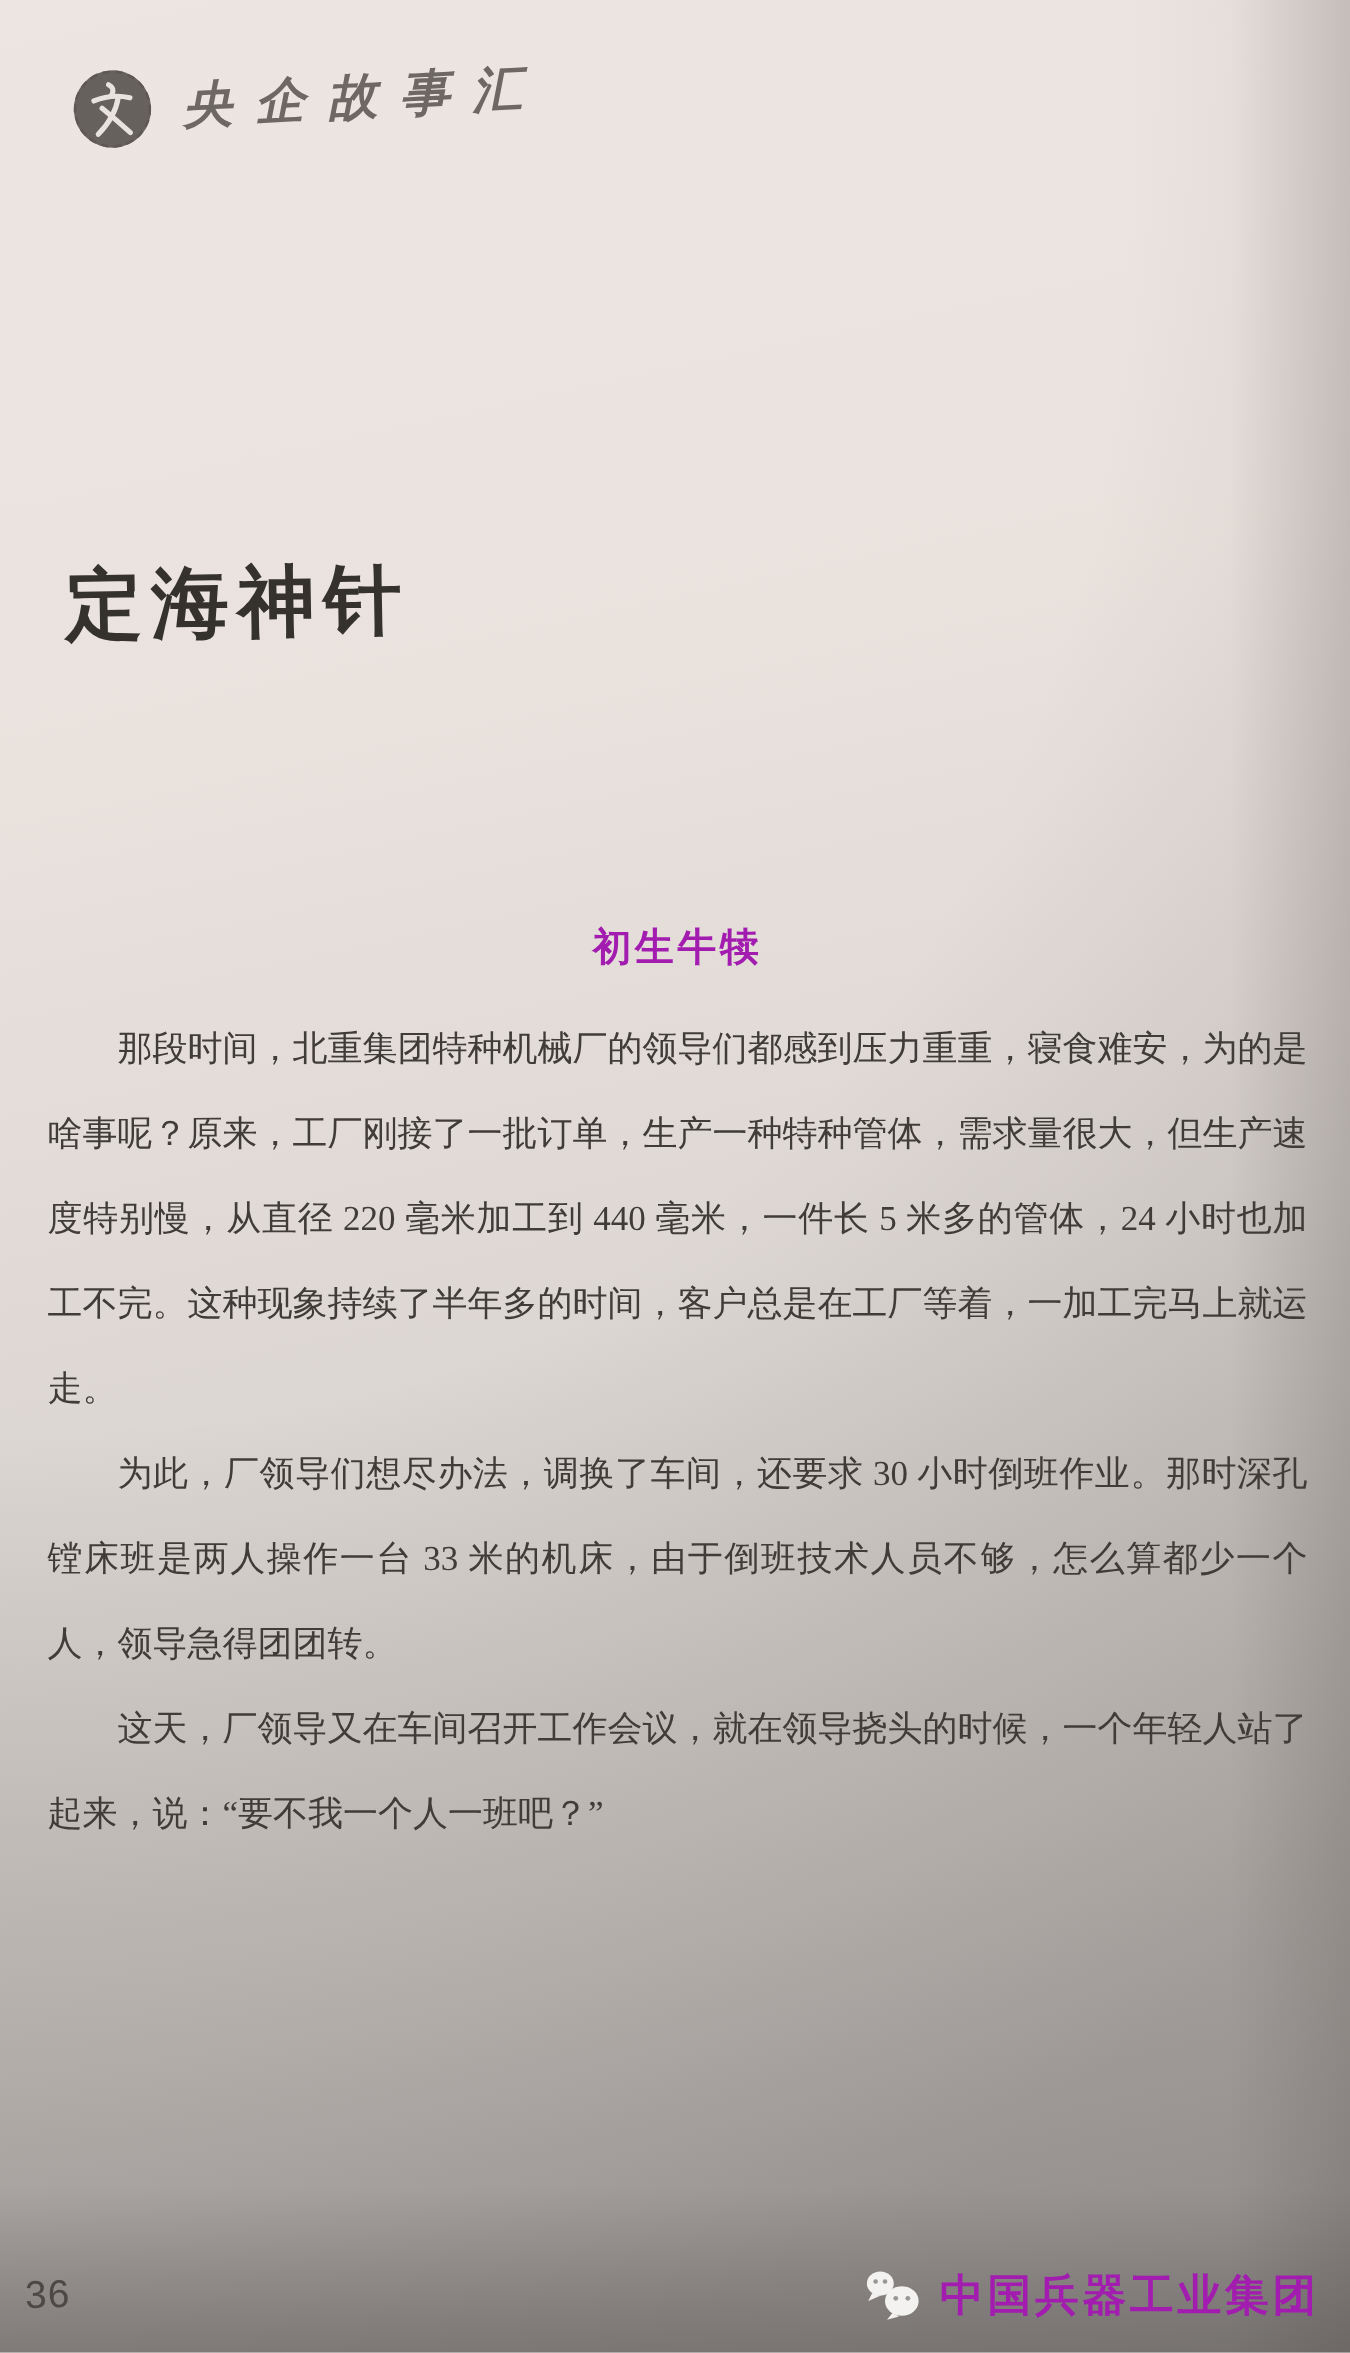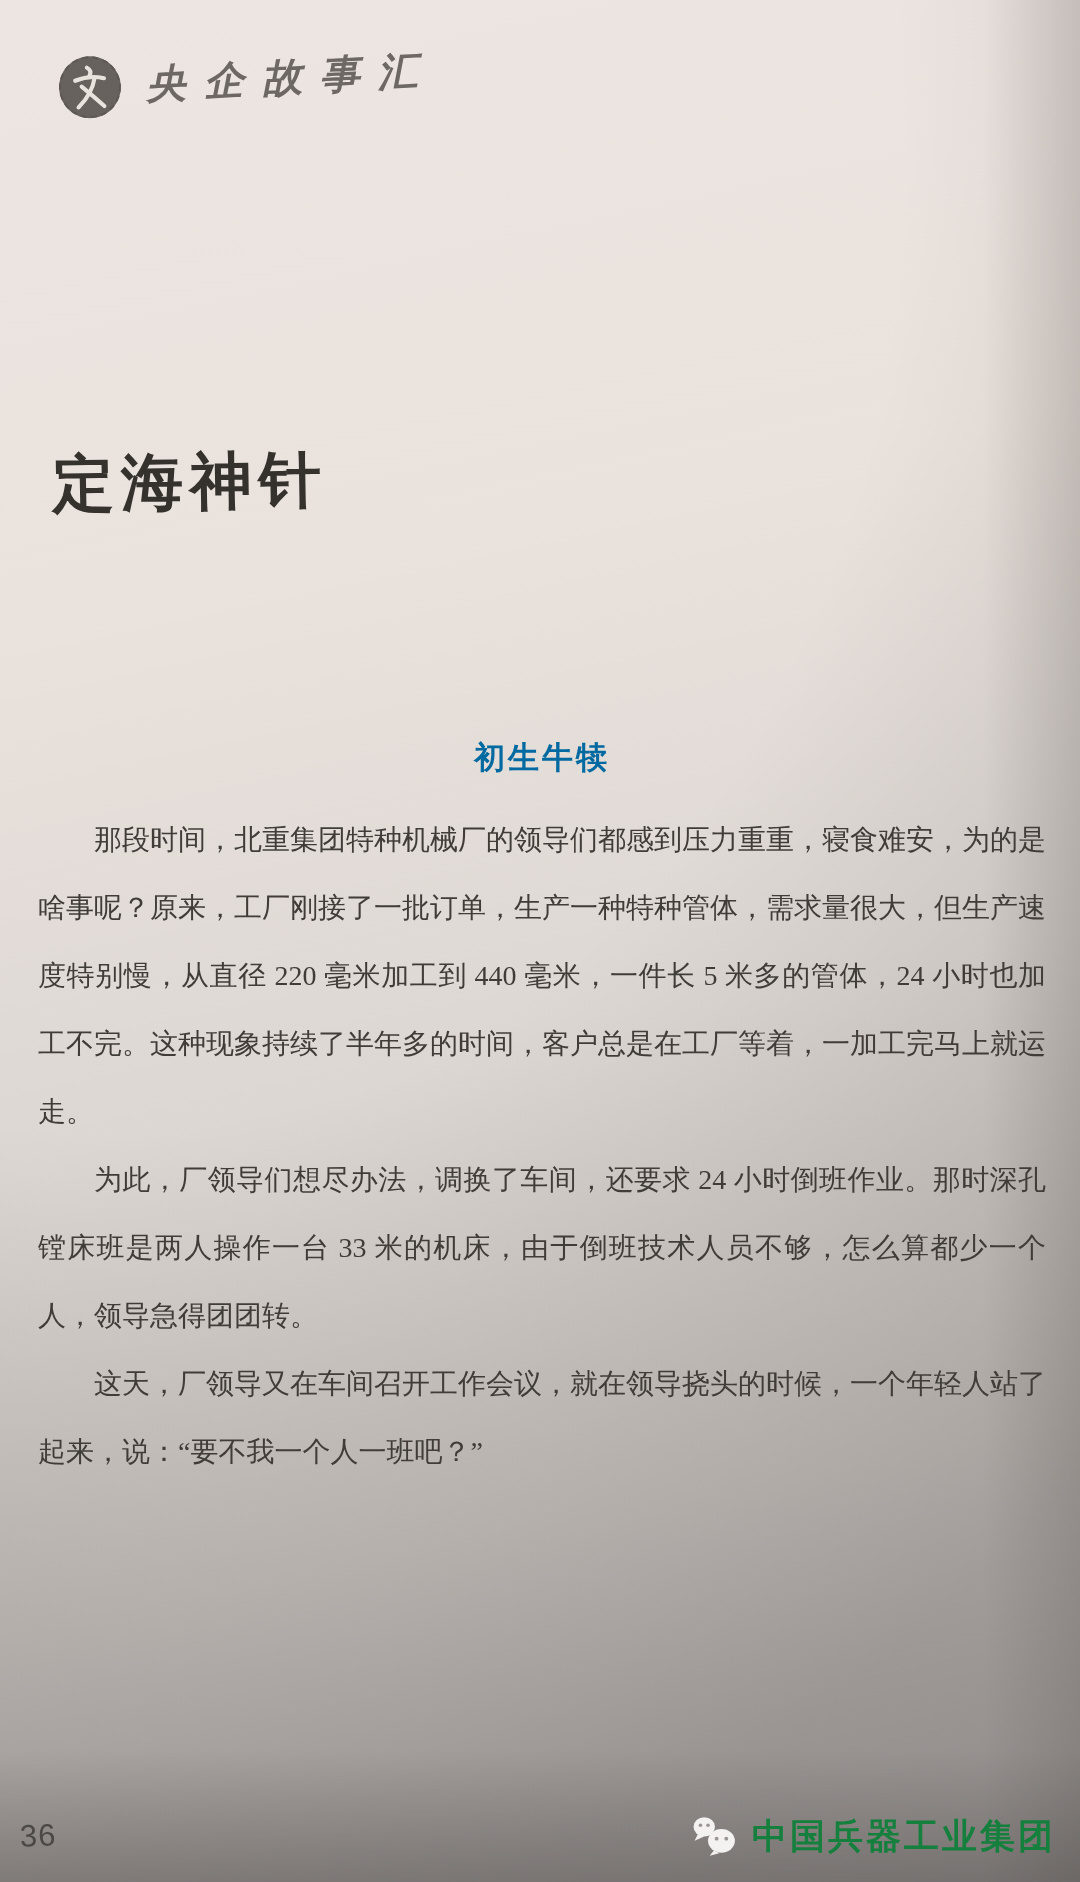--- a/index.html
+++ b/index.html
@@ -38,40 +38,40 @@
     letter-spacing: 7px; transform: rotate(-1deg);
   }
   .article {
     position: absolute; top: 702px; left: 38px; width: 1008px;
     font-size: 28px; line-height: 68px; color: #403c38;
     text-align: justify;
   }
   .article p { margin: 0; text-indent: 2em; }
   .section-heading {
     margin: 26px 0 18px 0; text-align: center; text-indent: 0;
-    font-size: 31px; font-weight: bold; color: #0369a1;
+    font-size: 31px; font-weight: bold; color: #a21caf;
     letter-spacing: 3px; line-height: 60px;
     font-family: "Liberation Sans", "DejaVu Sans", sans-serif;
   }
 
   
   .page-number {
     position: absolute; left: 20px; bottom: 28px;
     font-family: "Liberation Sans", "DejaVu Sans", sans-serif;
     font-size: 31px; color: #4c4845; letter-spacing: 1px;
     transform: rotate(-2deg);
   }
   .footer-brand {
     position: absolute; right: 24px; bottom: 22px;
     display: flex; align-items: center; gap: 12px;
   }
   .wechat-icon { width: 50px; height: 43px; display: inline-block; }
   .footer-brand-label {
     font-family: "Liberation Sans", "DejaVu Sans", sans-serif;
-    font-size: 35px; font-weight: 600; color: #15803d;
+    font-size: 35px; font-weight: 600; color: #a21caf;
     letter-spacing: 3px; white-space: nowrap;
   }
 </style>
 </head>
 <body>
 
 <div class="page">
 
   <header class="masthead">
     <span class="seal">
@@ -87,21 +87,21 @@
       </svg>
     </span>
     <span class="masthead-title">央企故事汇</span>
   </header>
 
   <h1 class="title">定海神针</h1>
 
   <main class="article">
     <h2 class="section-heading">初生牛犊</h2>
     <p>那段时间，北重集团特种机械厂的领导们都感到压力重重，寝食难安，为的是啥事呢？原来，工厂刚接了一批订单，生产一种特种管体，需求量很大，但生产速度特别慢，从直径 220 毫米加工到 440 毫米，一件长 5 米多的管体，24 小时也加工不完。这种现象持续了半年多的时间，客户总是在工厂等着，一加工完马上就运走。</p>
-    <p>为此，厂领导们想尽办法，调换了车间，还要求 24 小时倒班作业。那时深孔镗床班是两人操作一台 33 米的机床，由于倒班技术人员不够，怎么算都少一个人，领导急得团团转。</p>
+    <p>为此，厂领导们想尽办法，调换了车间，还要求 30 小时倒班作业。那时深孔镗床班是两人操作一台 33 米的机床，由于倒班技术人员不够，怎么算都少一个人，领导急得团团转。</p>
     <p>这天，厂领导又在车间召开工作会议，就在领导挠头的时候，一个年轻人站了起来，说：“要不我一个人一班吧？”</p>
   </main>
 
   <span class="page-number">36</span>
 
   <div class="footer-brand">
     <span class="wechat-icon">
       <svg viewBox="0 0 46 40" width="50" height="43" aria-hidden="true">
         <ellipse cx="13" cy="11" rx="10" ry="9" fill="#f3f2f0"></ellipse>
         <path d="M7 18 L4 24 L13 20 Z" fill="#f3f2f0"></path>

